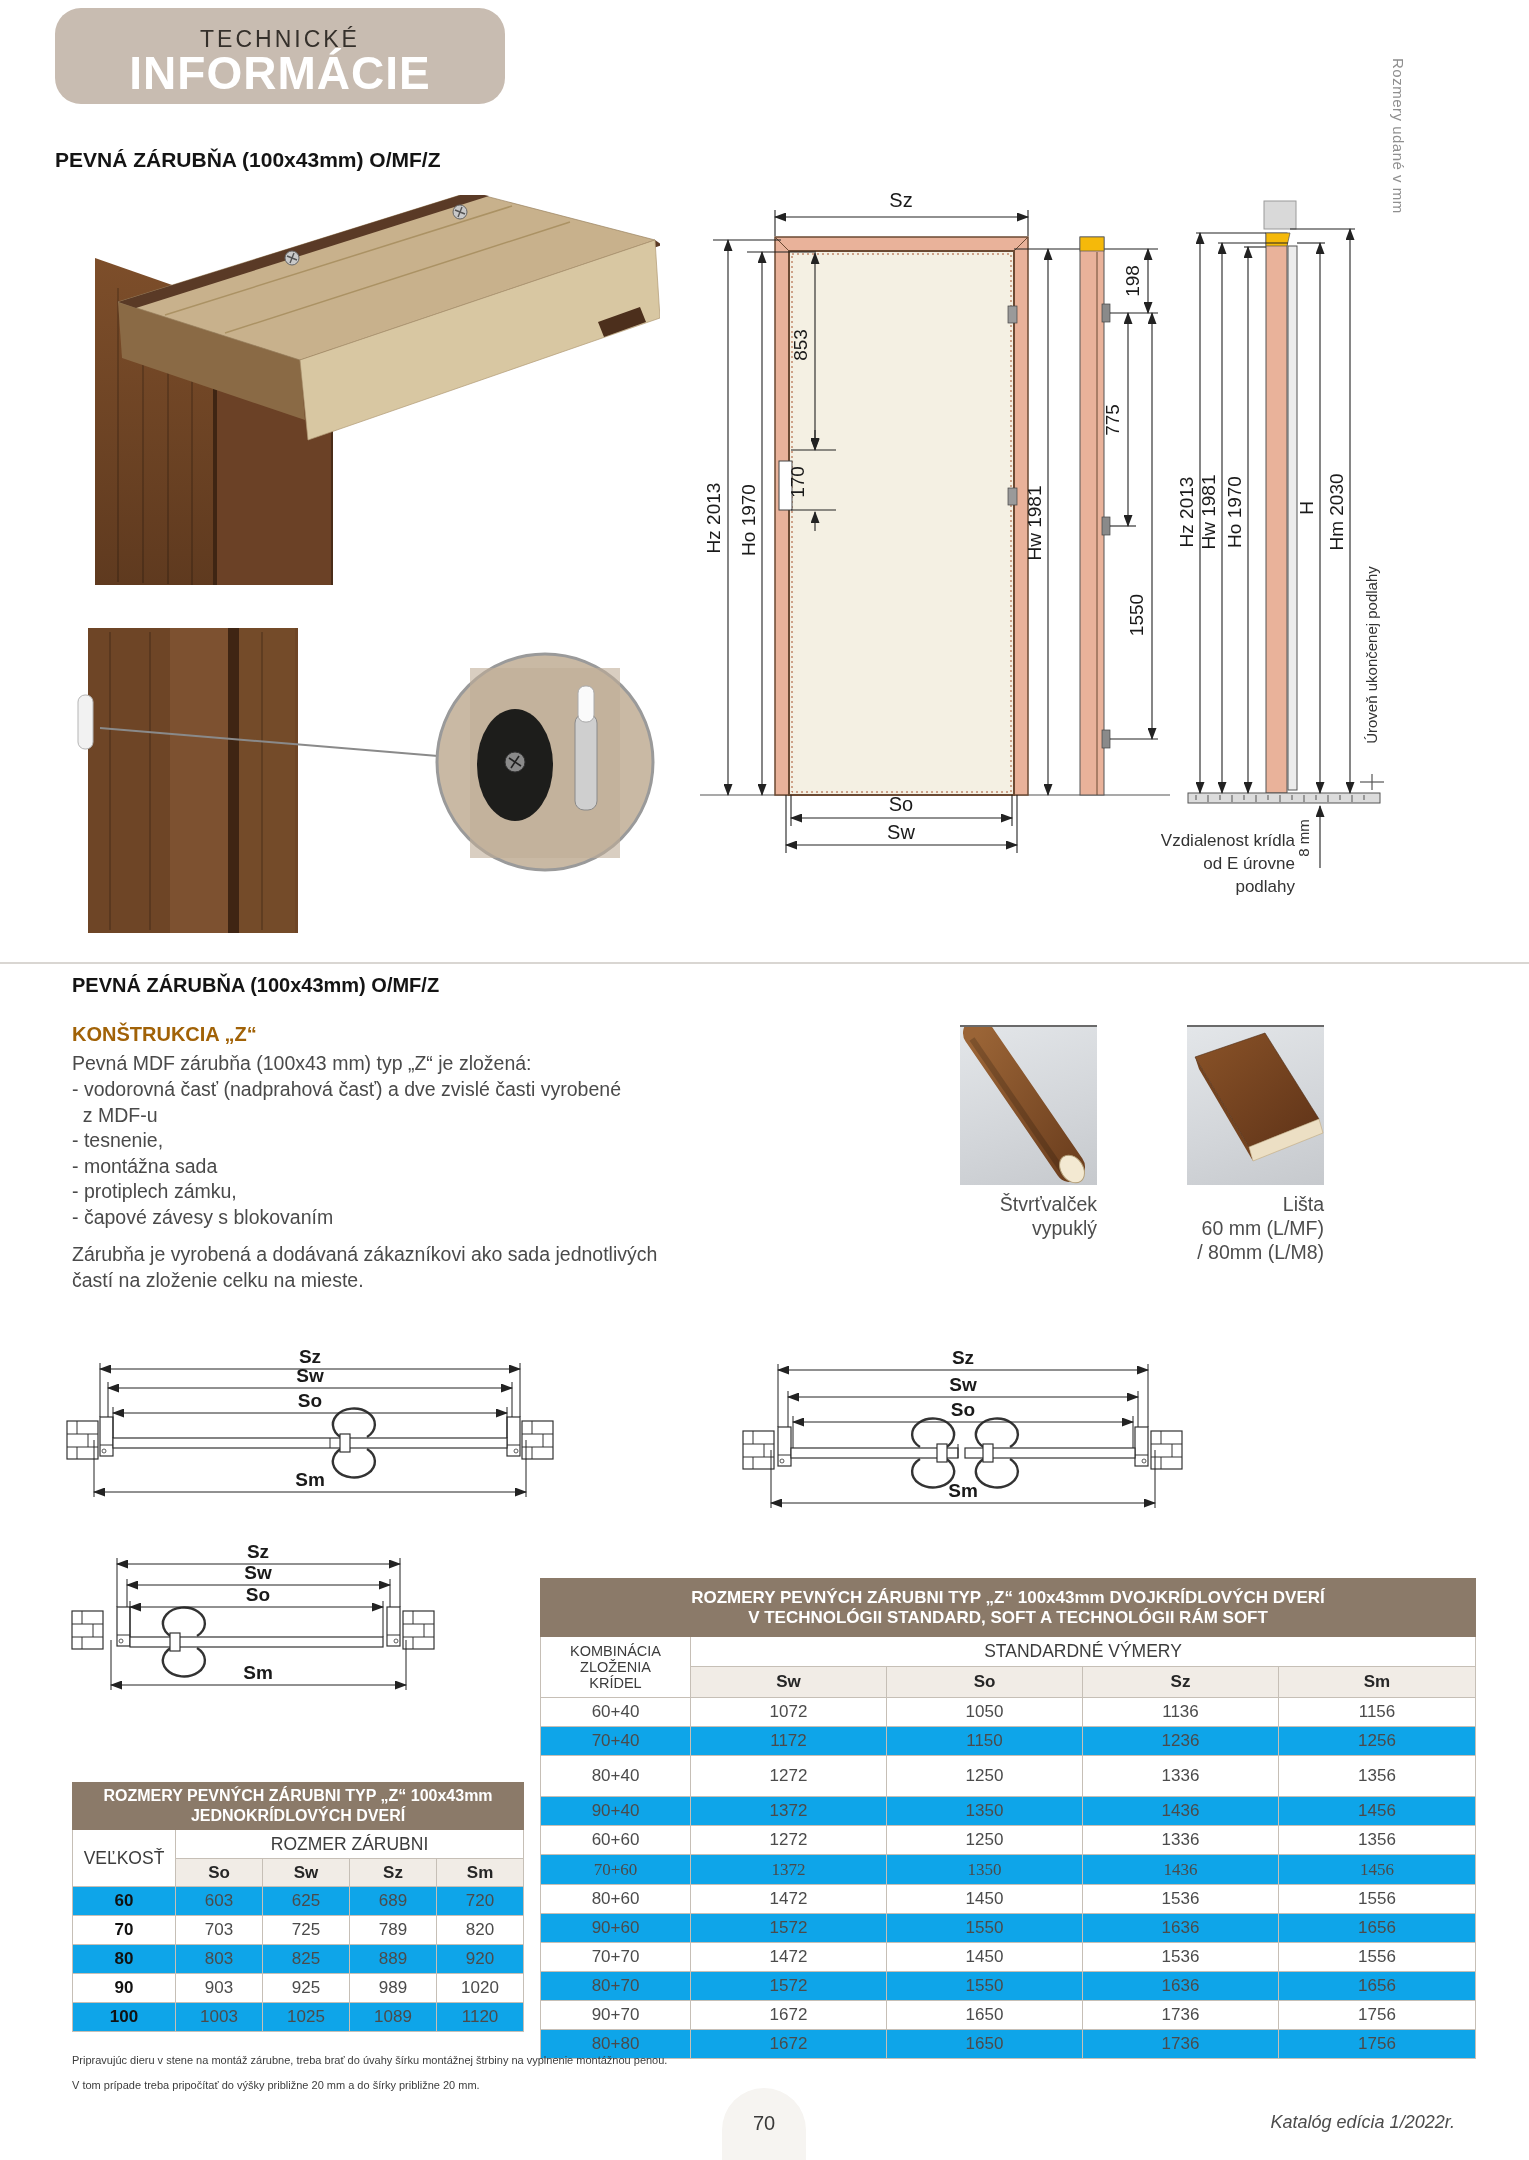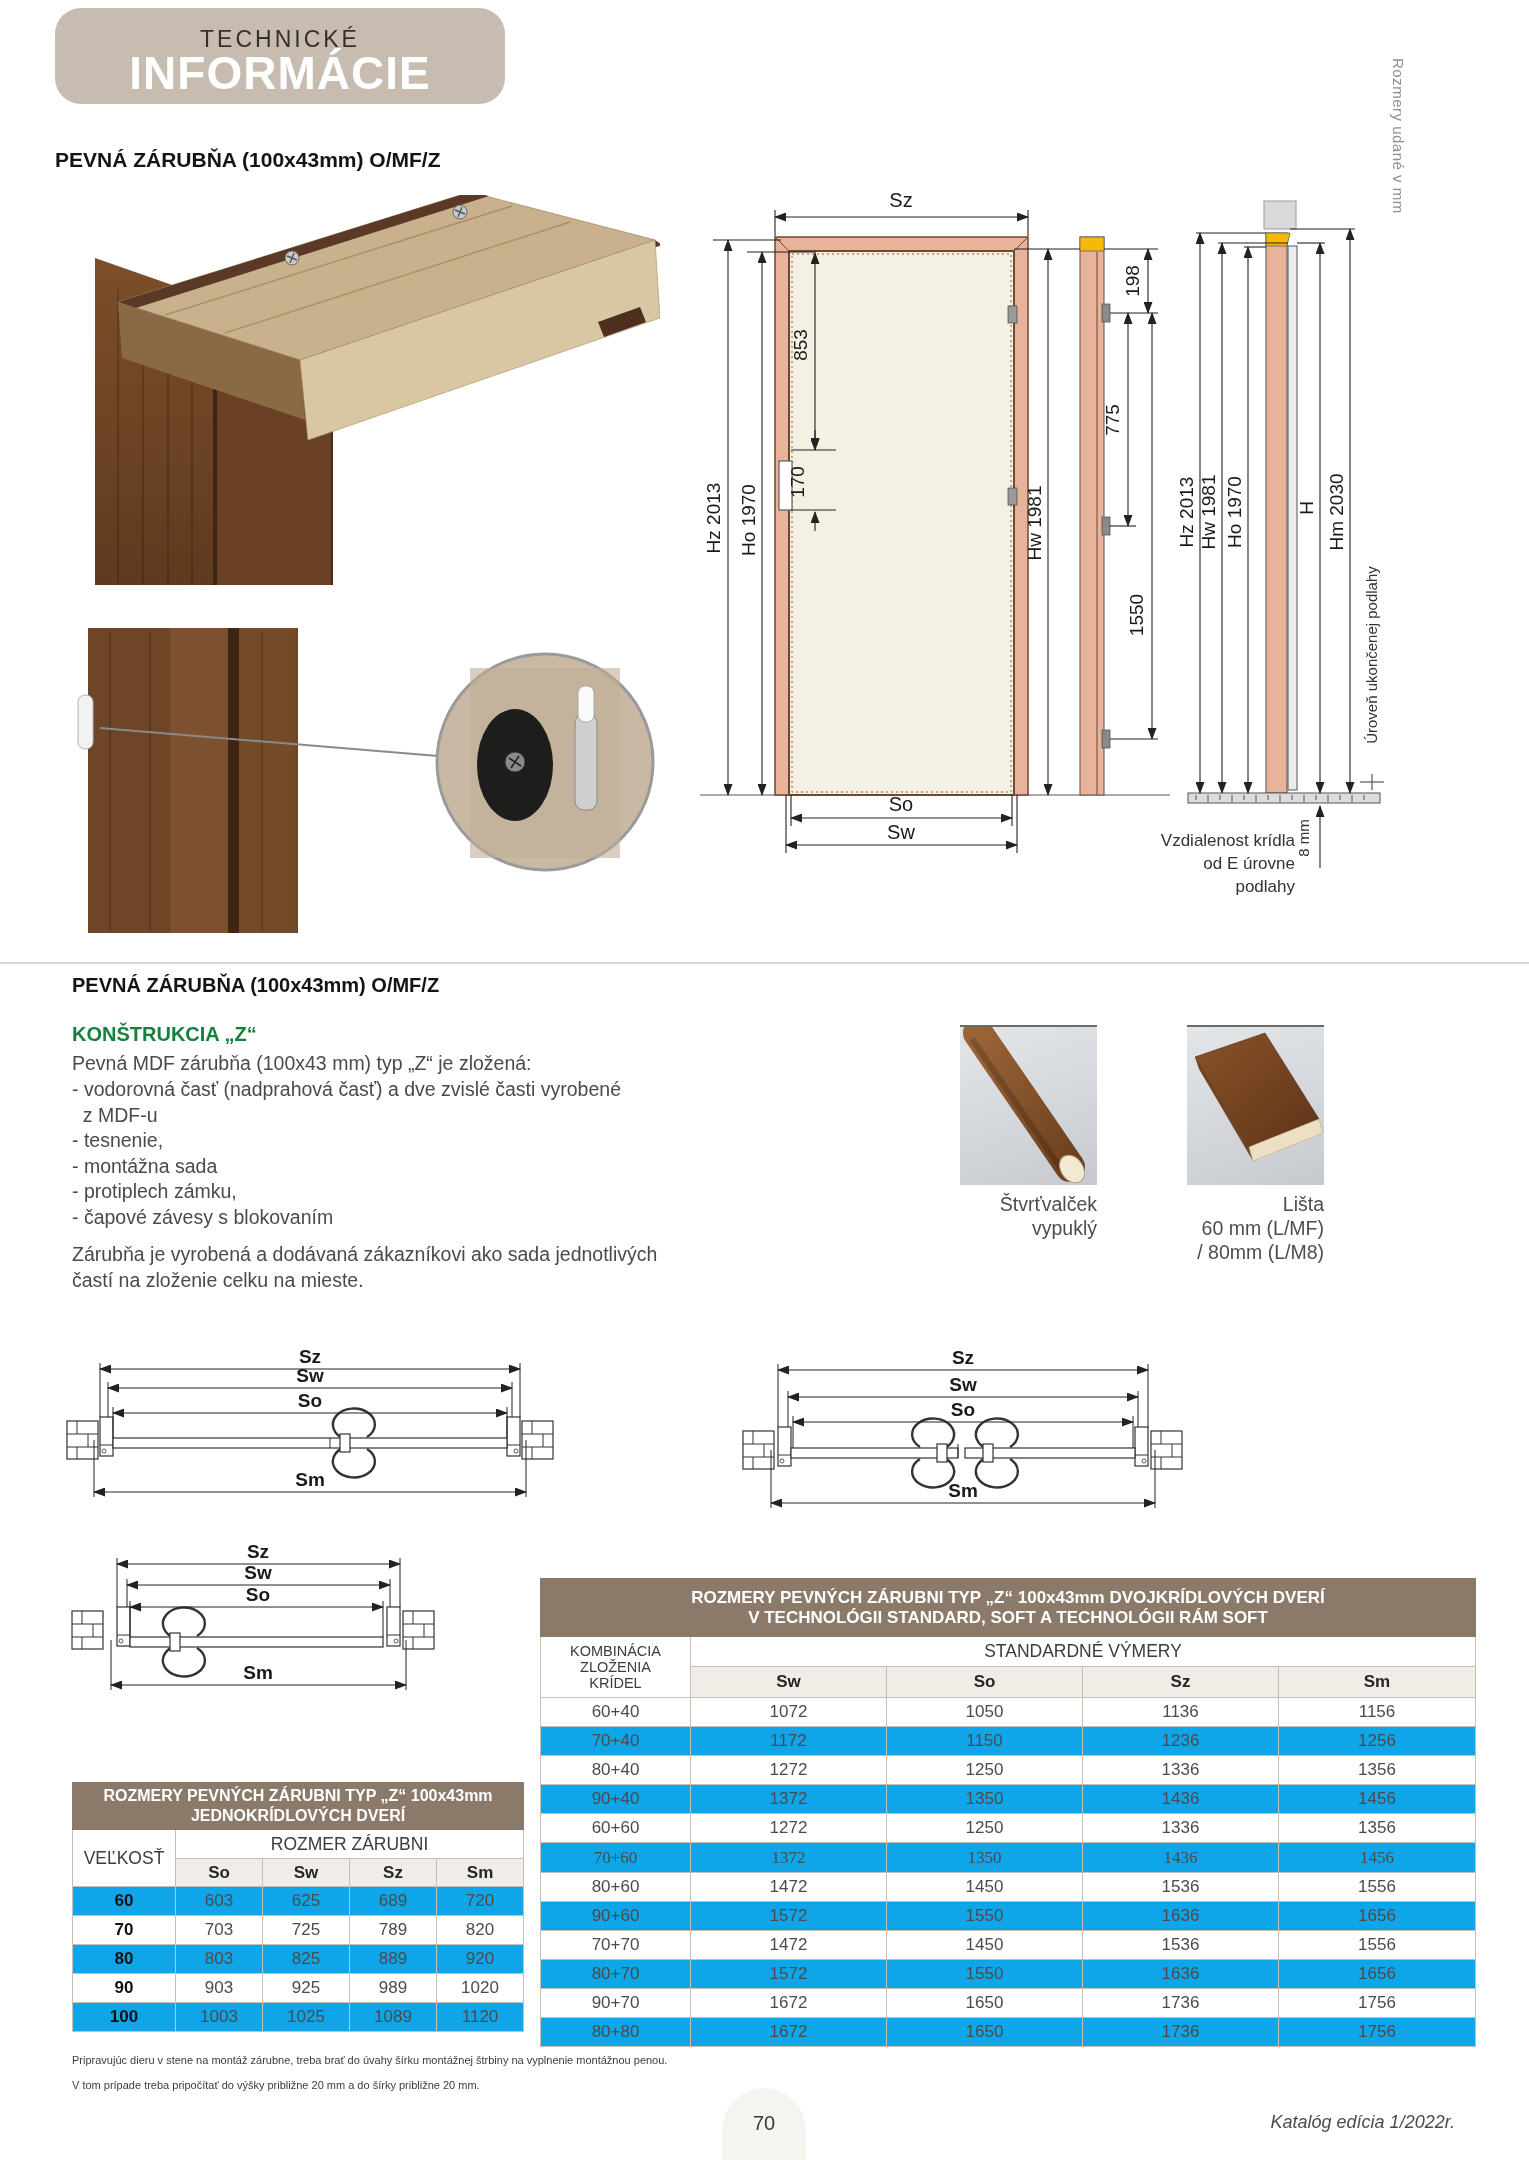--- a/index.html
+++ b/index.html
@@ -10,21 +10,21 @@
   
   .badge{left:55px;top:8px;width:450px;height:96px;background:#c8bcb1;border-radius:26px;}
   .kicker{left:55px;top:26px;width:450px;text-align:center;font-size:23px;letter-spacing:3px;color:#35302b;}
   .big-title{left:55px;top:46px;width:450px;text-align:center;font-size:46px;font-weight:700;
              letter-spacing:1px;color:#ffffff;}
 
   .side-note{left:1390px;top:58px;writing-mode:vertical-rl;font-size:15px;color:#8f8f8f;letter-spacing:.5px;}
 
   .sec-title{left:55px;top:148px;font-size:21px;font-weight:700;color:#141414;}
   .sec-title2{left:72px;top:974px;font-size:20px;font-weight:700;color:#141414;}
-  .sub-head{left:72px;top:1023px;font-size:20px;font-weight:700;color:#15803d;}
+  .sub-head{left:72px;top:1023px;font-size:20px;font-weight:700;color:#a16207;}
   .body-text{font-size:19.5px;color:#4a4a4a;line-height:25.5px;}
   .intro{left:72px;top:1051px;}
   .list-block{left:72px;top:1077px;}
   .list-block div{white-space:pre-wrap;}
   .note-block{left:72px;top:1242px;}
 
   .divider{left:0;top:962px;width:1529px;height:2px;background:#d9d6d2;}
 
   
   .photo{background:linear-gradient(160deg,#e3e6e9 0%,#d2d5d9 60%,#c6c9cd 100%);border-top:2px solid #6a6a6a;}
@@ -500,21 +500,21 @@
           <td>1136</td>
           <td>1156</td>
         </tr>
         <tr class="alt" style="height: 29px;">
           <td class="size-col">70+40</td>
           <td>1172</td>
           <td>1150</td>
           <td>1236</td>
           <td>1256</td>
         </tr>
-        <tr style="height: 29px; padding-left: 28px;">
+        <tr style="height: 41px; padding-left: 28px;">
           <td class="size-col">80+40</td>
           <td>1272</td>
           <td>1250</td>
           <td>1336</td>
           <td>1356</td>
         </tr>
         <tr class="alt" style="height: 29px;">
           <td class="size-col">90+40</td>
           <td>1372</td>
           <td>1350</td>

